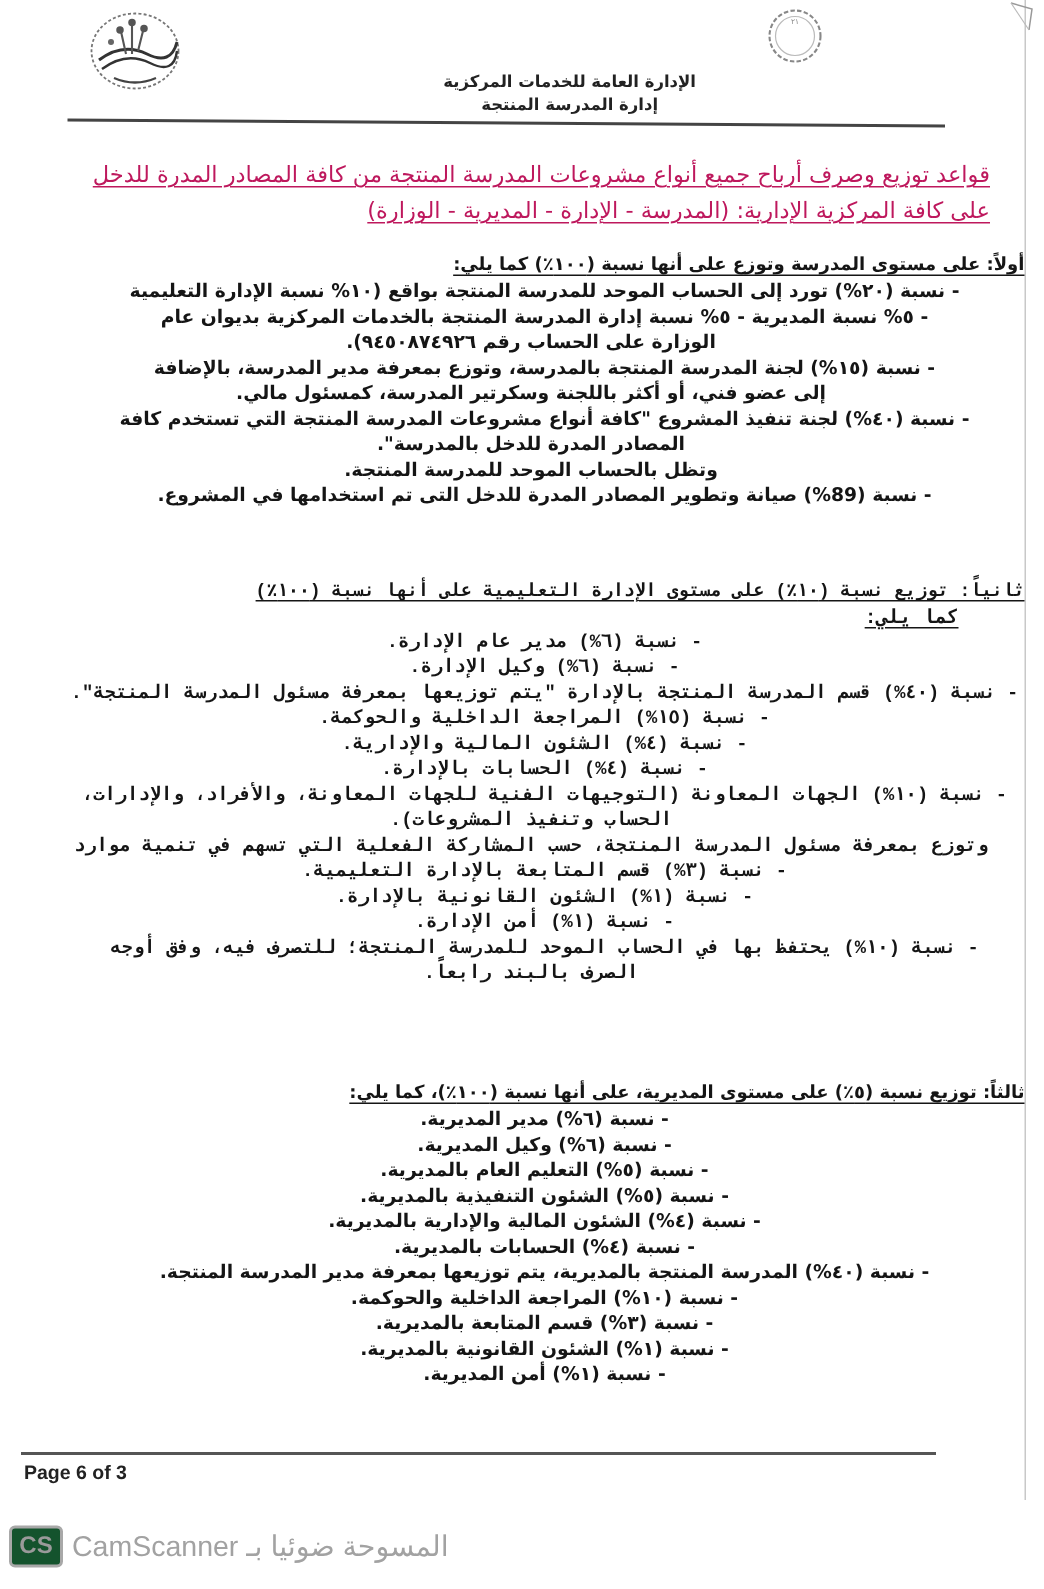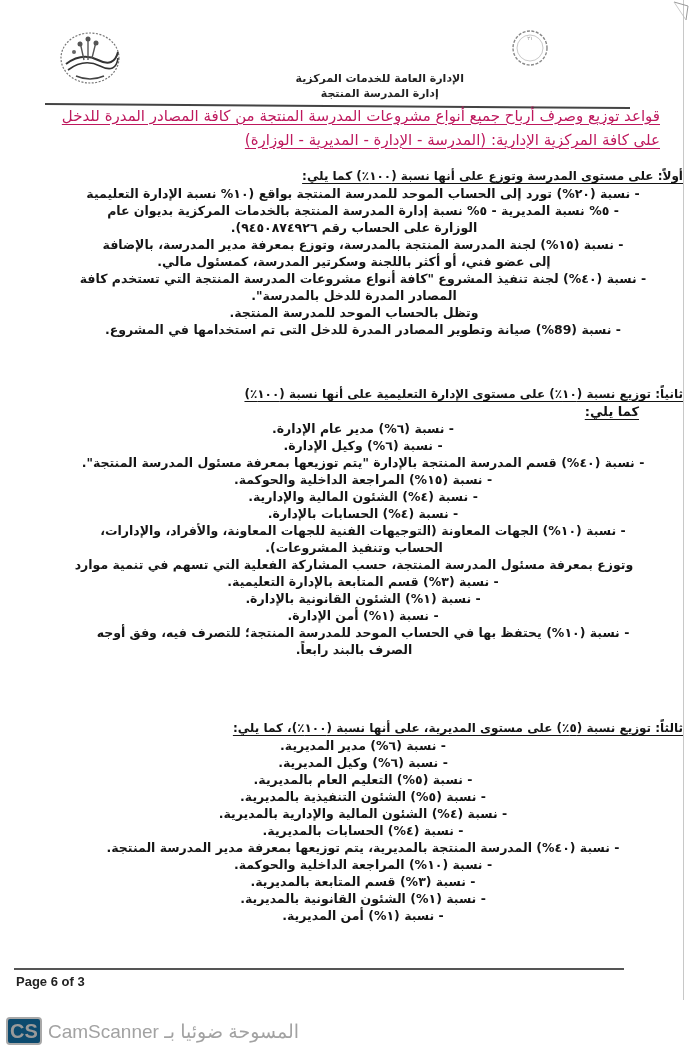--- a/index.html
+++ b/index.html
@@ -29,21 +29,20 @@
       top: 0;
       width: 18px;
       height: 22px;
     }
     
     .header {
       position: absolute;
       left: 0; top: 0;
       width: 572px;
       height: 95px;
-      margin-top: 24px;
     }
     .logo-left {
       position: absolute;
       left: 58px;
       top: 6px;
       width: 64px;
       height: 56px;
     }
     .logo-right {
       position: absolute;
@@ -124,21 +123,21 @@
     ul.items li {
       margin: 0;
       padding: 0;
       text-align: center;
     }
     ul.items li .cont {
       display: block;
       padding-right: 18px;
     }
     .sec1 { position: absolute; top: 0; right: 0; width: 640px; }
-    .sec2 { position: absolute; top: 218px; right: 0; width: 640px; }
+    .sec2 { position: absolute; top: 218px; right: 0; width: 640px; font-family: Liberation Mono, monospace; }
     .sec2 ul.items { padding-right: 0; }
     .sec3 { position: absolute; top: 552px; right: 0; width: 640px; }
     
     .footer-rule {
       position: absolute;
       left: 14px;
       top: 968px;
       width: 610px;
       height: 2px;
       background: #555;
@@ -166,23 +165,23 @@
       width: 36px;
       height: 28px;
       border: 2px solid #a8a8a8;
       border-radius: 4px;
       box-sizing: border-box;
       display: flex;
       align-items: center;
       justify-content: center;
       font-family: "Liberation Sans", sans-serif;
       font-weight: bold;
-      font-size: 20px;
+      font-size: 16px;
       color: #9a9a9a;
-      background: #0c4a6e;
+      background: #14532d;
     }
     .cs-text {
       font-family: "Liberation Sans", sans-serif;
       font-size: 19px;
       color: #a2a2a2;
     }
   </style>
 </head>
 <body>
 

